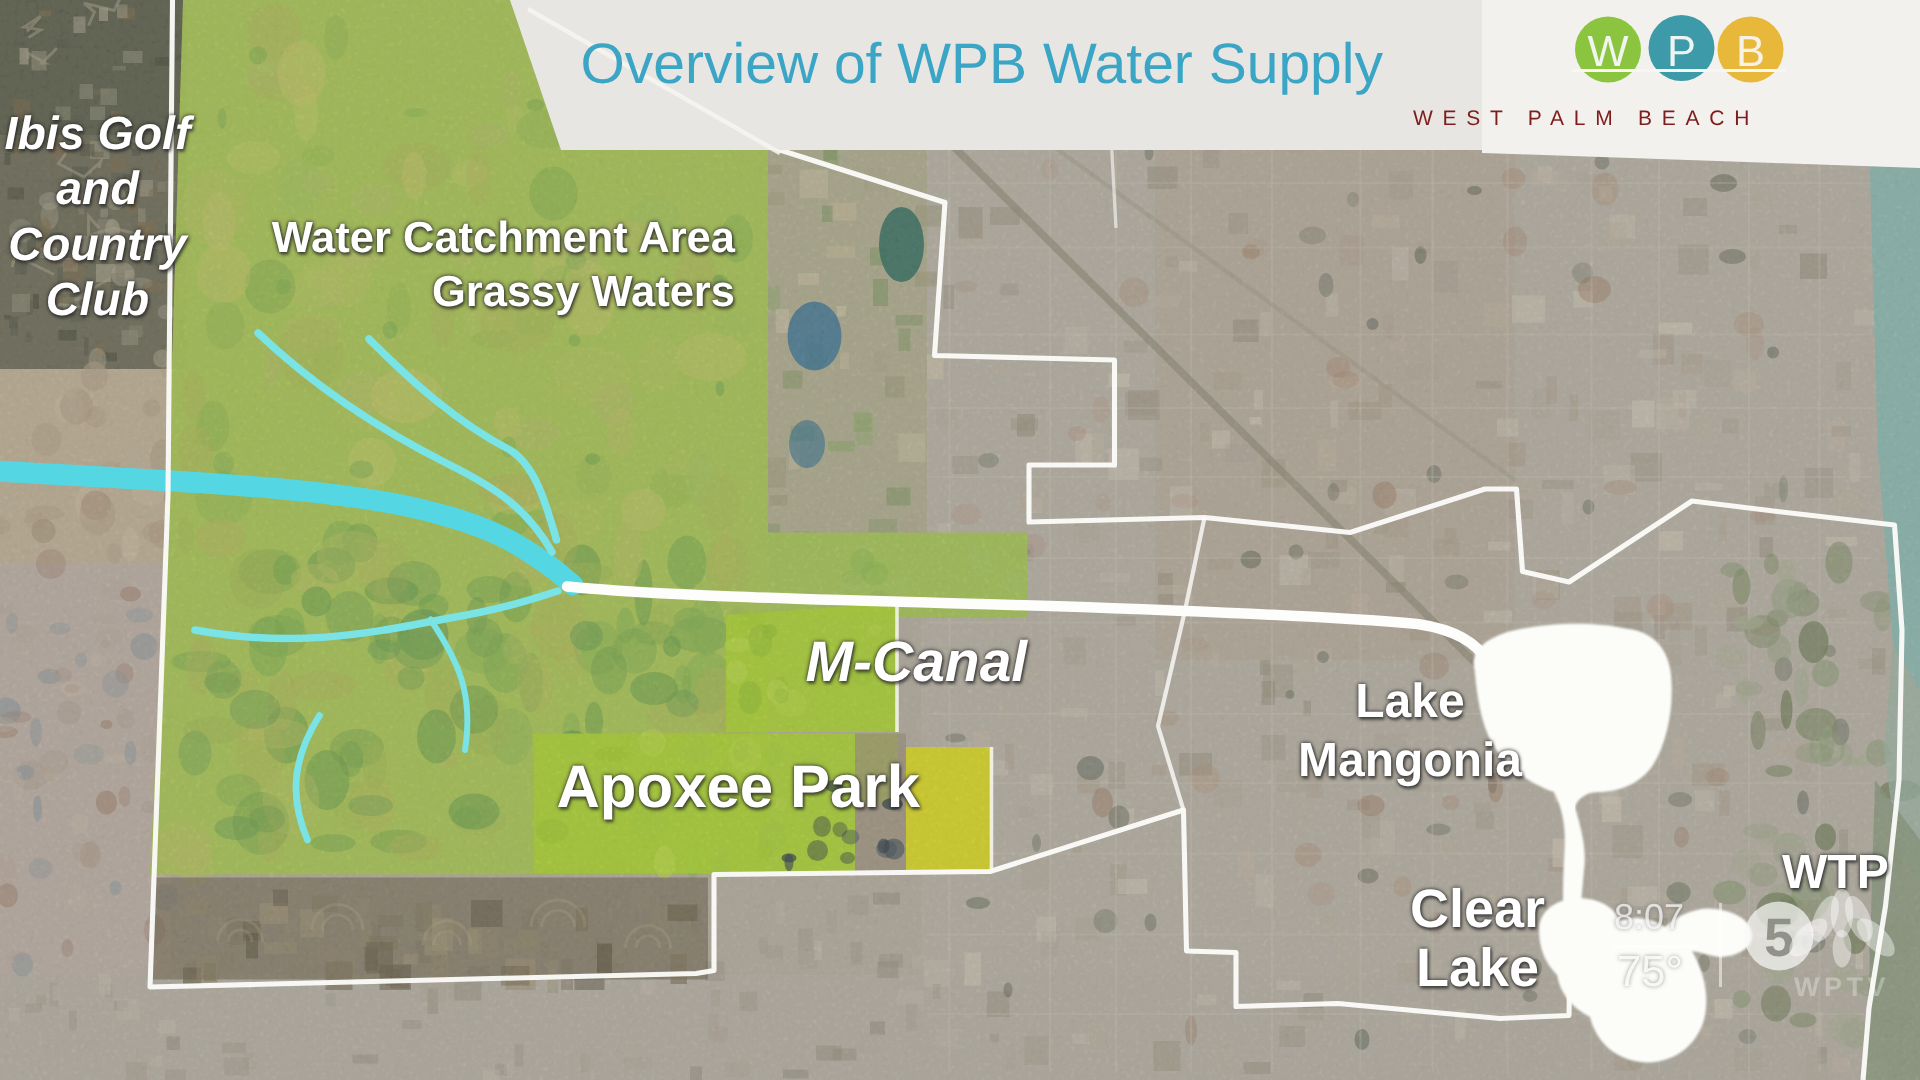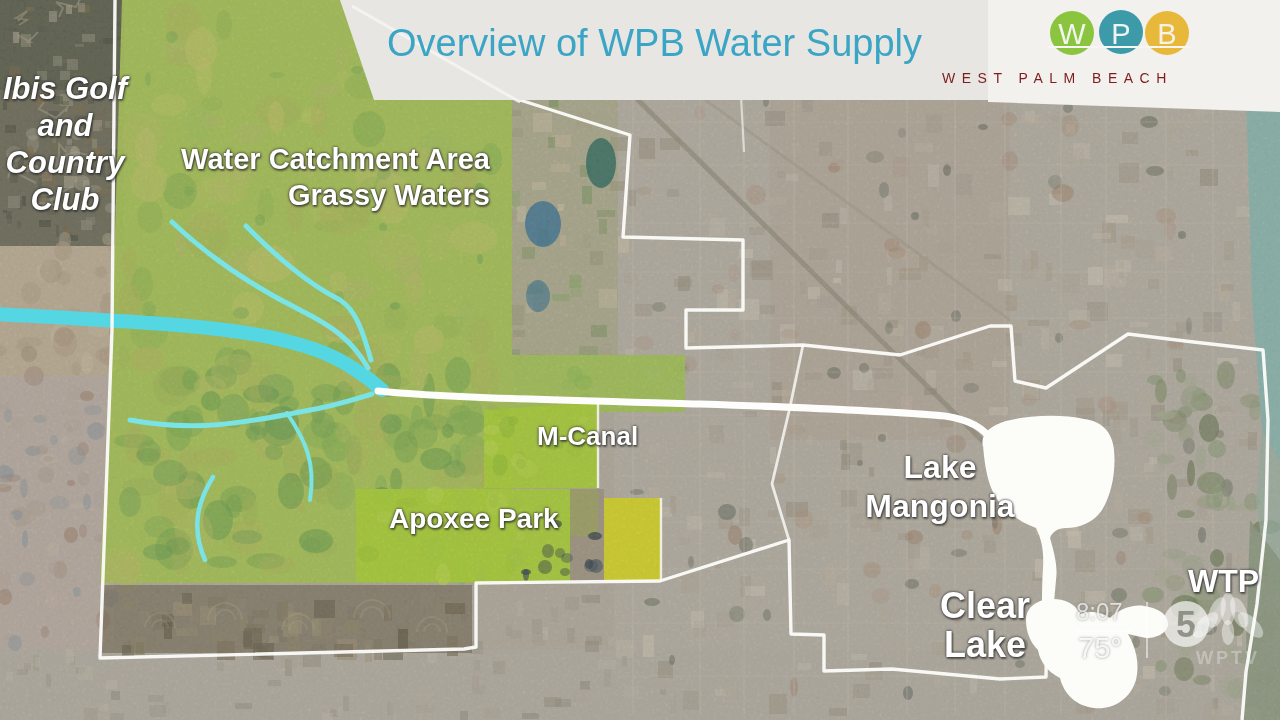--- a/index.html
+++ b/index.html
@@ -1363,23 +1363,23 @@
 <text x="141" y="44" font-family="Liberation Sans" font-size="29" fill="#eef4f4" text-anchor="middle">P</text>
 <text x="187" y="44" font-family="Liberation Sans" font-size="29" fill="#f7f2e6" text-anchor="middle">B</text>
 </svg>
 
 <div style="position:absolute;left:942px;top:70px;font-size:14px;color:#7f1d1d;letter-spacing:6.5px;white-space:nowrap;">WEST PALM BEACH</div>
 
 <div class="lbl" style="left:0px;top:70px;width:130px;text-align:center;font-size:31px;line-height:37px;font-style:italic;">Ibis Golf<br>and<br>Country<br>Club</div>
 
 <div class="lbl" style="left:130px;top:141px;width:360px;text-align:right;font-size:29px;line-height:36px;">Water Catchment Area<br>Grassy Waters</div>
 
-<div class="lbl" style="left:537px;top:421px;font-size:26px;">M-Canal</div>
-
-<div class="lbl" style="left:371px;top:503px;font-size:28px;margin-left:18px;">Apoxee Park</div>
+<div class="lbl" style="left:537px;top:421px;font-size:38px;font-style:italic;">M-Canal</div>
+
+<div class="lbl" style="left:371px;top:503px;font-size:40px;">Apoxee Park</div>
 
 
 <div class="lbl" style="left:860px;top:448px;width:160px;text-align:center;font-size:32px;line-height:39px;">Lake<br>Mangonia</div>
 
 <div class="lbl" style="left:905px;top:586px;width:160px;text-align:center;font-size:36px;line-height:39px;">Clear<br>Lake</div>
 
 <div class="lbl" style="left:1188px;top:563px;font-size:32px;">WTP</div>
 
 <div style="position:absolute;left:1076px;top:598px;font-size:24px;color:rgba(255,255,255,0.72);text-shadow:0 0 3px rgba(90,90,90,0.6);">8:07</div>
 <div style="position:absolute;left:1076px;top:630px;width:56px;height:2px;background:rgba(255,255,255,0.55)"></div>

